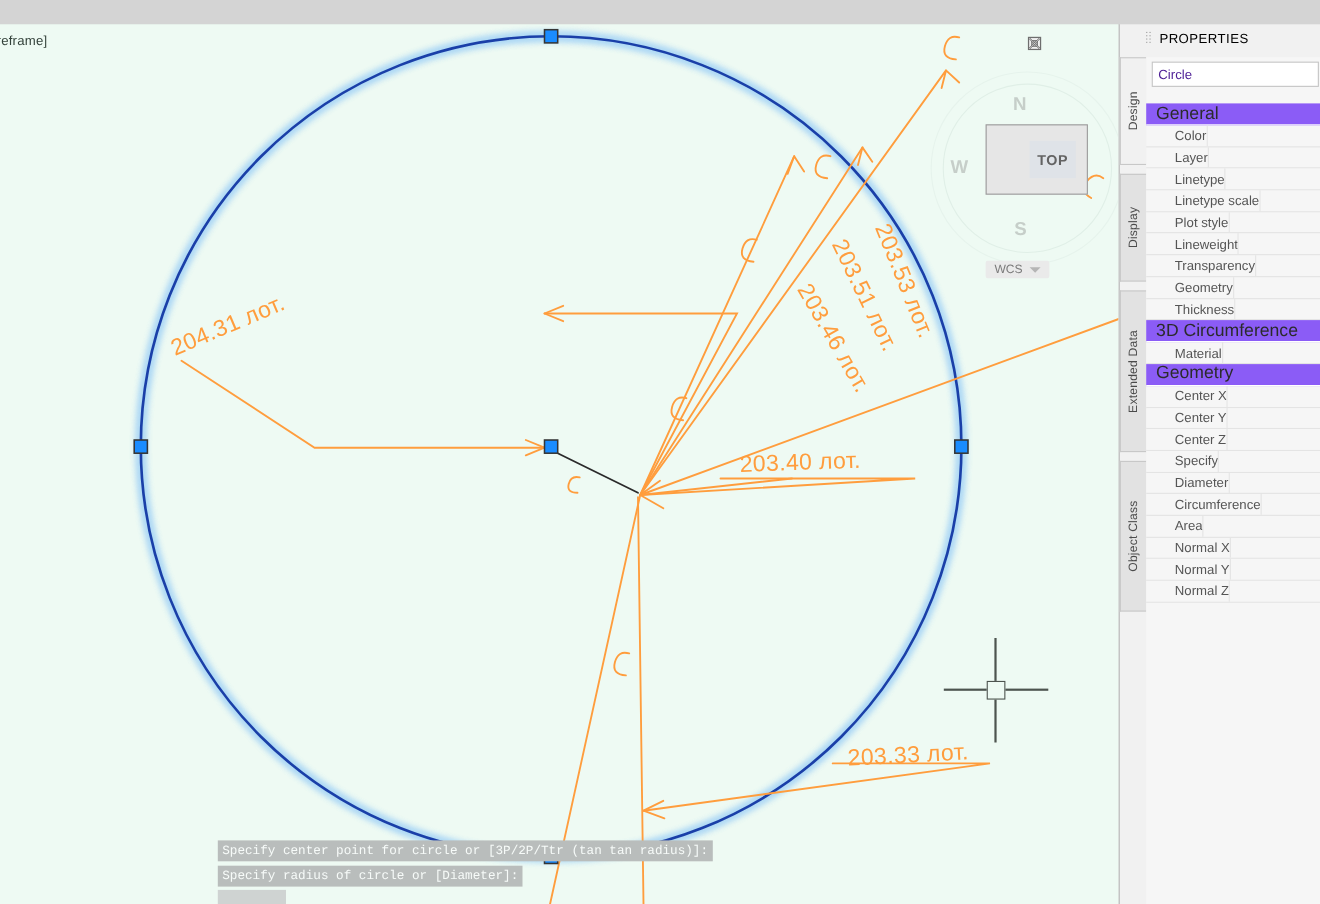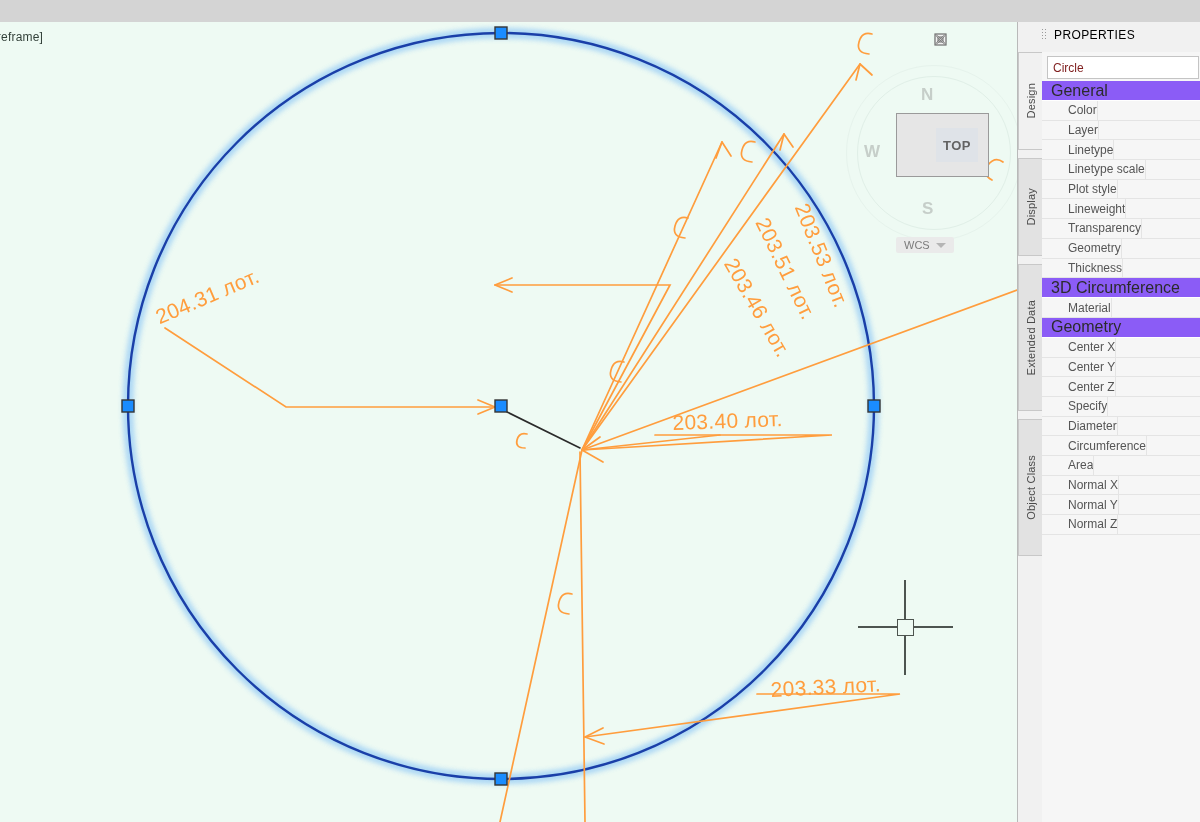--- a/index.html
+++ b/index.html
@@ -57,22 +57,22 @@
         gap:6px;font-size:12px;color:#000000;letter-spacing:.4px;}
   .grip-dots{width:6px;height:12px;display:inline-block;position:relative;}
   .grip-dots i{position:absolute;width:1px;height:1px;background:#9a9a9a;}
   #tabstrip{position:absolute;left:0;top:30px;width:24px;height:500px;}
   .vtab{position:absolute;left:0;width:23px;background:#e2e2e2;border:1px solid #c8c8c8;
         border-right:none;display:flex;align-items:center;justify-content:center;}
   .vtab.active{background:#f1f1f1;border-color:#c8c8c8;}
   .vtab span{writing-mode:vertical-rl;transform:rotate(180deg);font-size:11px;color:#4a4a4a;
         white-space:nowrap;letter-spacing:.2px;}
   #props-body{position:absolute;left:24px;top:30px;right:0;bottom:0;background:#f6f6f6;}
-  #objtype{margin:4px 2px 2px 5px;height:21px;background:#ffffff;border:1px solid #c4c4c4;
-        display:flex;align-items:center;padding-left:5px;font-size:12px;color:#7f1d1d;}
+  #objtype{margin:4px 2px 15px 5px;height:21px;background:#ffffff;border:1px solid #c4c4c4;
+        display:flex;align-items:center;padding-left:5px;font-size:12px;color:#4c1d95;}
   .grp{background:#8b5cf6;height:19px;display:flex;align-items:center;padding-left:9px;
        font-size:16px;font-weight:normal;color:#2b2b2b;border-bottom:1px solid #ffffff;}
   .prow{height:18.7px;display:flex;align-items:center;font-size:12px;color:#555;
         border-bottom:1px solid #e4e4e4;}
   .prow .pname{padding-left:26px;}
   .prow .pval{flex:1;border-left:1px solid #e4e4e4;height:100%;}
   
   #crosshair{position:absolute;left:858px;top:558px;width:95px;height:95px;}
   #crosshair .hbar{position:absolute;left:0;top:46px;width:95px;height:1.6px;background:#4d544f;}
   #crosshair .vbar{position:absolute;left:46px;top:0;width:1.6px;height:95px;background:#4d544f;}
@@ -191,20 +191,25 @@
     <span>WCS</span>
     <span class="cdown"></span>
   </div>
 
   <div id="crosshair">
     <div class="hbar"></div>
     <div class="vbar"></div>
     <div class="pick"></div>
   </div>
 
+  <div id="cmdline">
+    <div class="line">Specify center point for circle or [3P/2P/Ttr (tan tan radius)]:</div>
+    <div class="line">Specify radius of circle or [Diameter]:</div>
+    <div class="stub"></div>
+  </div>
 </div>
 
 <div id="props">
 
   <div id="props-title">
     <span class="grip-dots">
       <i style="left:0;top:1px"></i>
         <i style="left:0;top:4px"></i>
         <i style="left:0;top:7px"></i>
         <i style="left:0;top:10px"></i>

